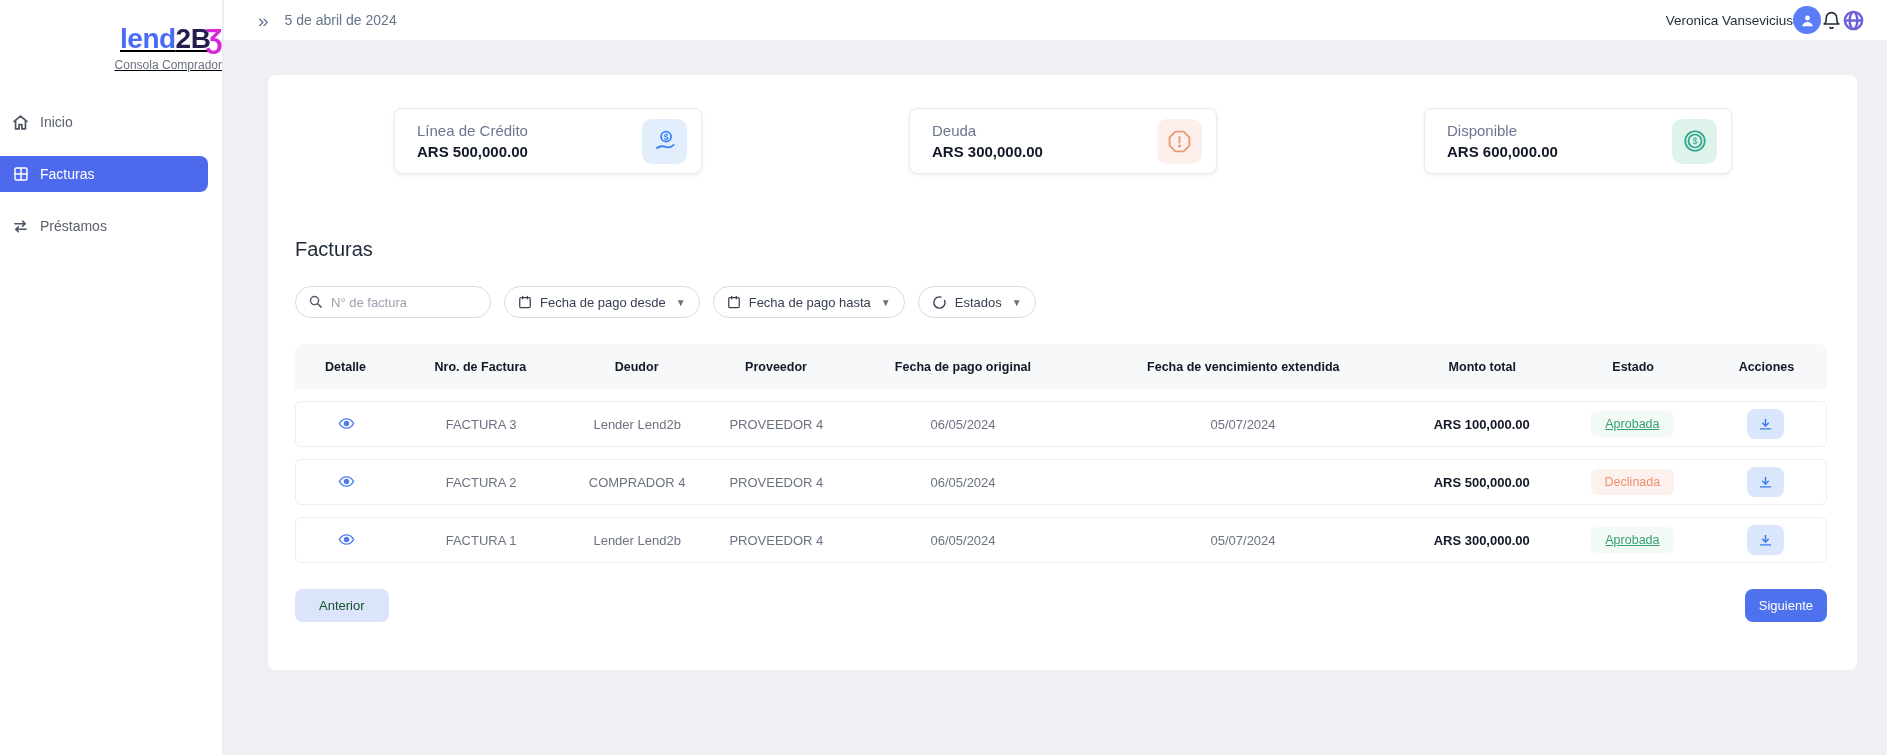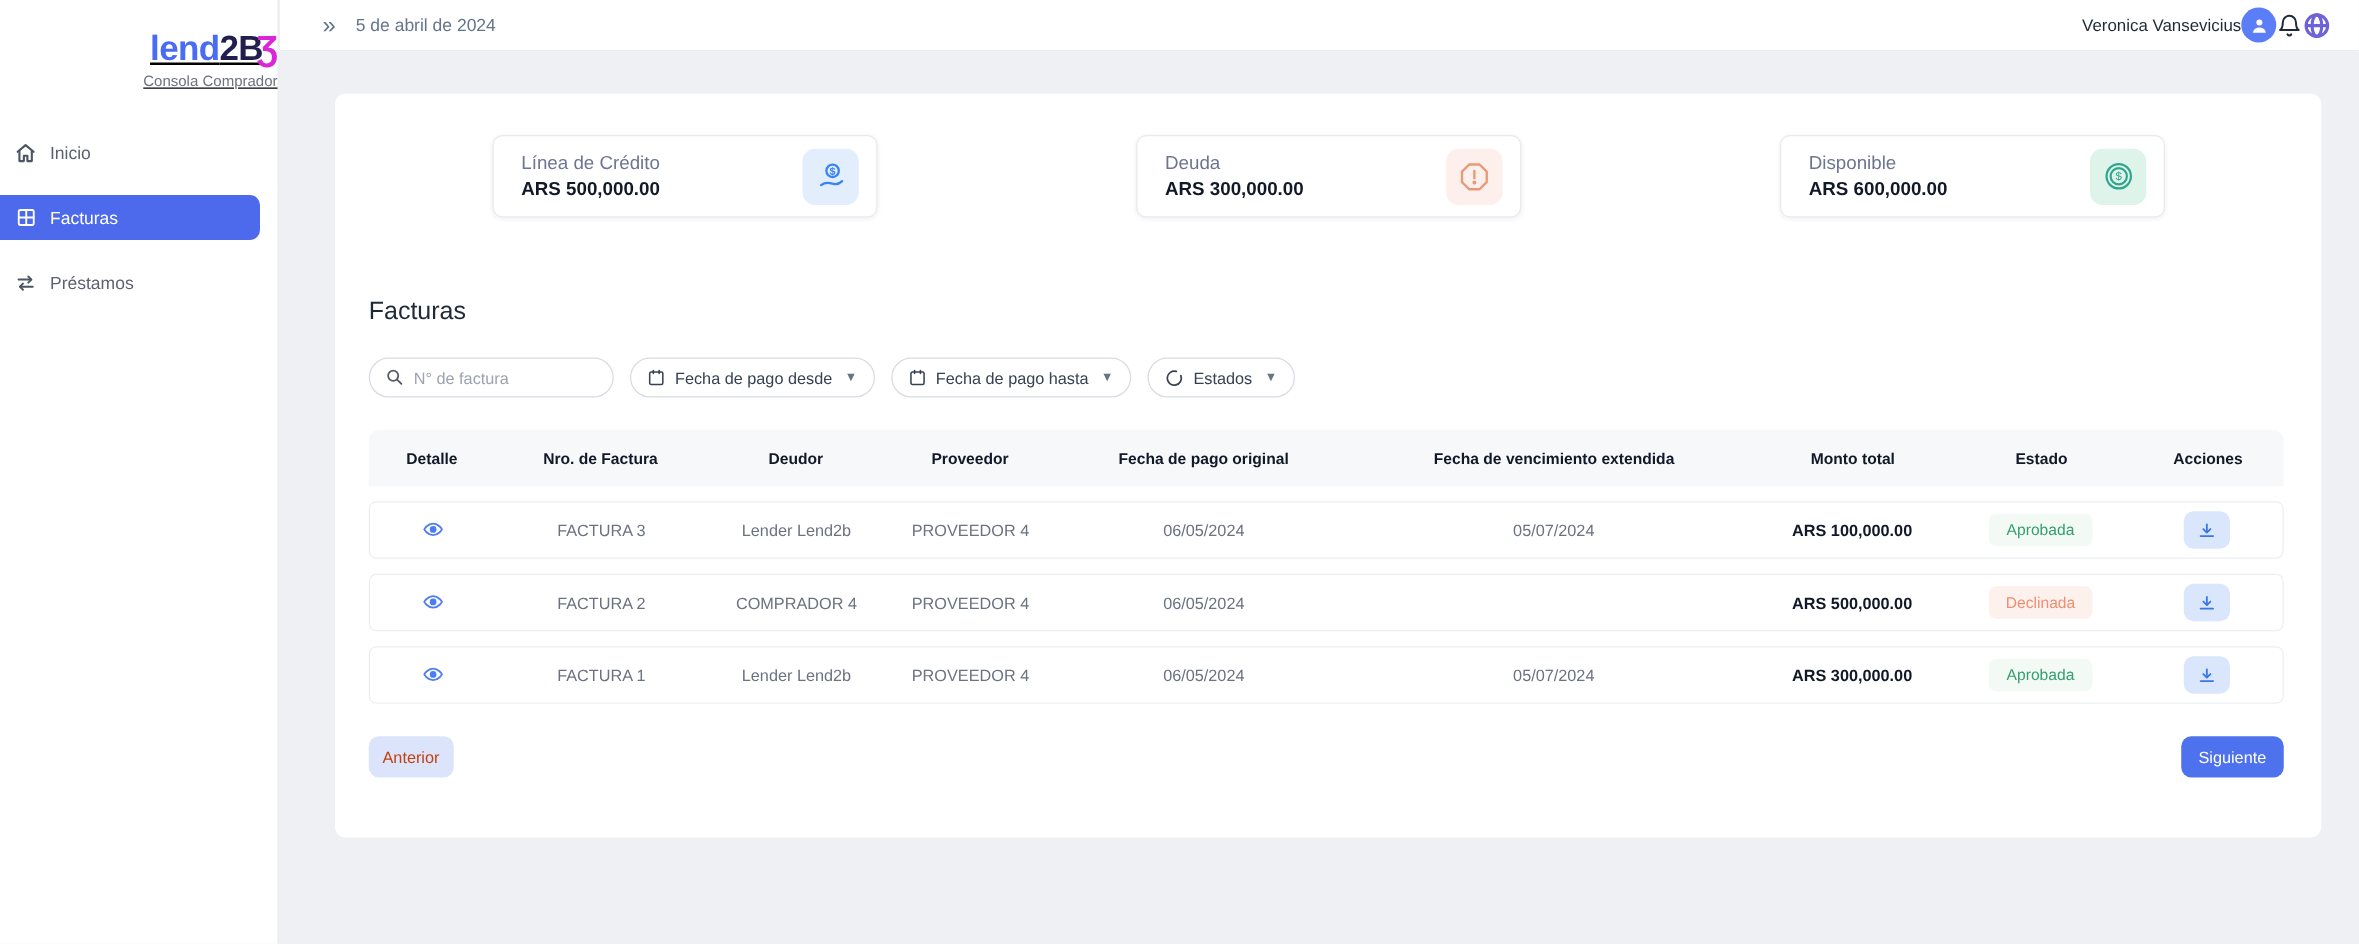--- a/index.html
+++ b/index.html
@@ -71,29 +71,29 @@
     grid-template-columns:6.6% 11% 9.4% 8.8% 15.6% 21% 10.2% 9.5% 7.9%;
     align-items:center; }
   .thead { background:#f7f8fa; border-radius:8px 8px 0 0; height:45px;
     font-size:12.5px; font-weight:bold; color:#111827; }
   .thead > div { text-align:center; }
   .tbody-row { background:#ffffff; border:1px solid #eceef2; border-radius:6px;
     height:46px; margin-top:12px; font-size:13px; color:#6b7280; }
   .tbody-row > div { text-align:center; }
   .cell-monto { font-weight:bold; color:#111827; }
   .badge { display:inline-block; padding:6px 14px; border-radius:6px; font-size:12.5px; }
-  .badge.aprobada { color:#34a06f; background:#f3faf6; }
+  .badge.aprobada { color:#34a06f; background:#f3faf6;text-decoration:underline; }
   .badge.declinada { color:#ef8e70; background:#fdf1ed; }
   .eye-btn, .dl-btn { display:inline-flex; align-items:center; justify-content:center;
     cursor:pointer; border:none; background:transparent; }
   .dl-btn { width:37px; height:30px; border-radius:8px; background:#d9e6fb; }
 
   
   .pagination { display:flex; align-items:center; margin:26px 30px 0 27px; }
-  .btn-prev { background:#dbe4fb; color:#c2410c; font-size:13px; padding:9px 11px;
+  .btn-prev { background:#dbe4fb; color:#14532d; font-size:13px; padding:9px 24px;
     border-radius:8px; border:none; cursor:default; font-family:"Liberation Sans",sans-serif; }
   .page-info { position:absolute; left:0; right:0; text-align:center; font-size:13px;
     font-weight:bold; color:#111827; pointer-events:none; }
   .pag-wrap { position:relative; flex:1; display:flex; align-items:center; }
   .btn-next { margin-left:auto; background:#4e72ee; color:#ffffff; font-size:13px;
     padding:9px 14px; border-radius:8px; border:none; cursor:pointer;
     font-family:"Liberation Sans",sans-serif; }
 </style>
 </head>
 <body>

